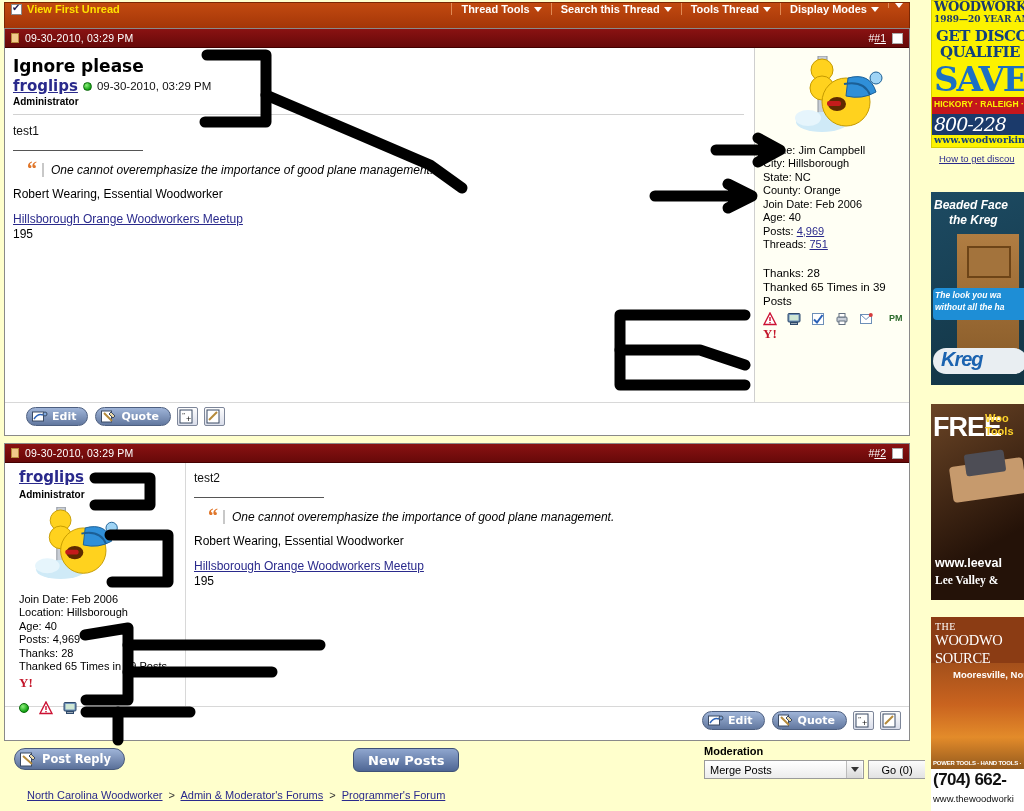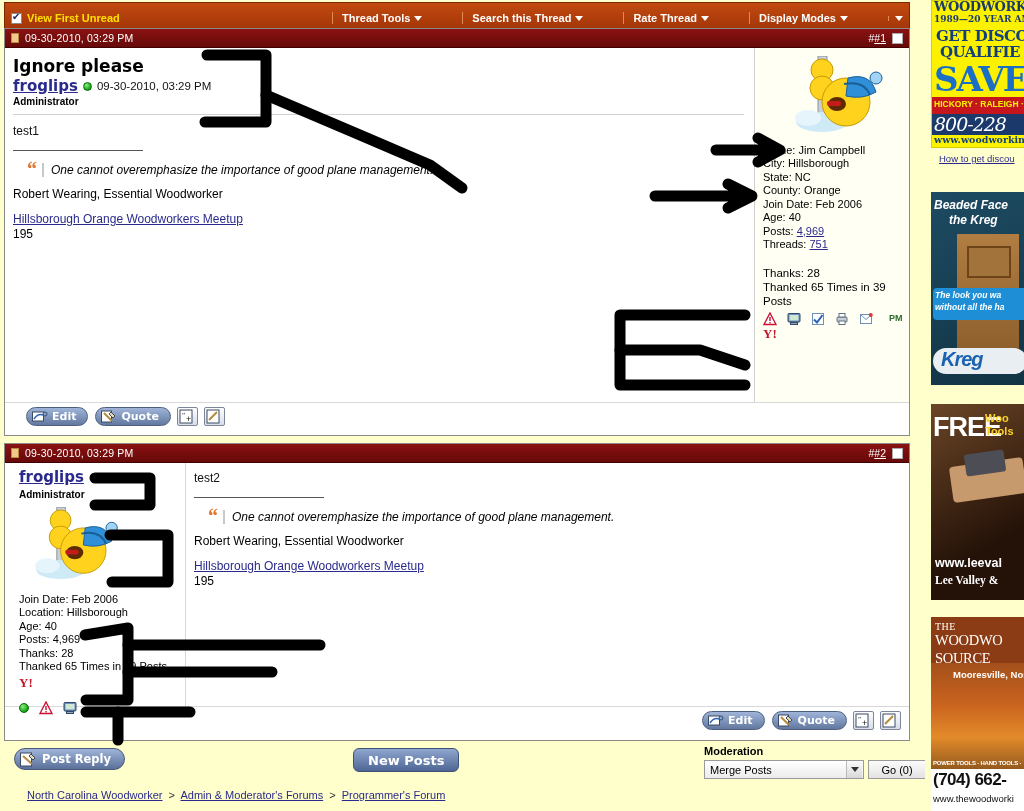--- a/index.html
+++ b/index.html
@@ -21,21 +21,21 @@
     background: #FFFFCC;
   }
 
   
   .navbar {
     position: absolute; left: 4px; top: 2px;
     width: 906px; height: 32px;
     background: #B03A0A;
     background: linear-gradient(#C24A10, #9E3206);
     border: 1px solid #7a2704;
-    display: flex; align-items: center; gap: 31px;
+    display: flex; align-items: flex-start;
   }
   .nav-left {
     display: flex; align-items: center; gap: 5px;
     padding: 0 6px; flex: 1 1 auto;
   }
   .nav-check {
     width: 11px; height: 11px; background: #fff;
     border: 1px solid #888; position: relative; flex: none;
   }
   .nav-check::after {
@@ -256,21 +256,21 @@
       </div>
       <div class="nav-item">
         <span>Thread Tools</span>
         <span class="caret"></span>
       </div>
       <div class="nav-item">
         <span>Search this Thread</span>
         <span class="caret"></span>
       </div>
       <div class="nav-item">
-        <span>Rate Thread</span>
+        <span>Tools Thread</span>
         <span class="caret"></span>
       </div>
       <div class="nav-item">
         <span>Display Modes</span>
         <span class="caret"></span>
       </div>
       <div class="nav-item caret-only">
         <span class="caret"></span>
       </div>
     </div>

